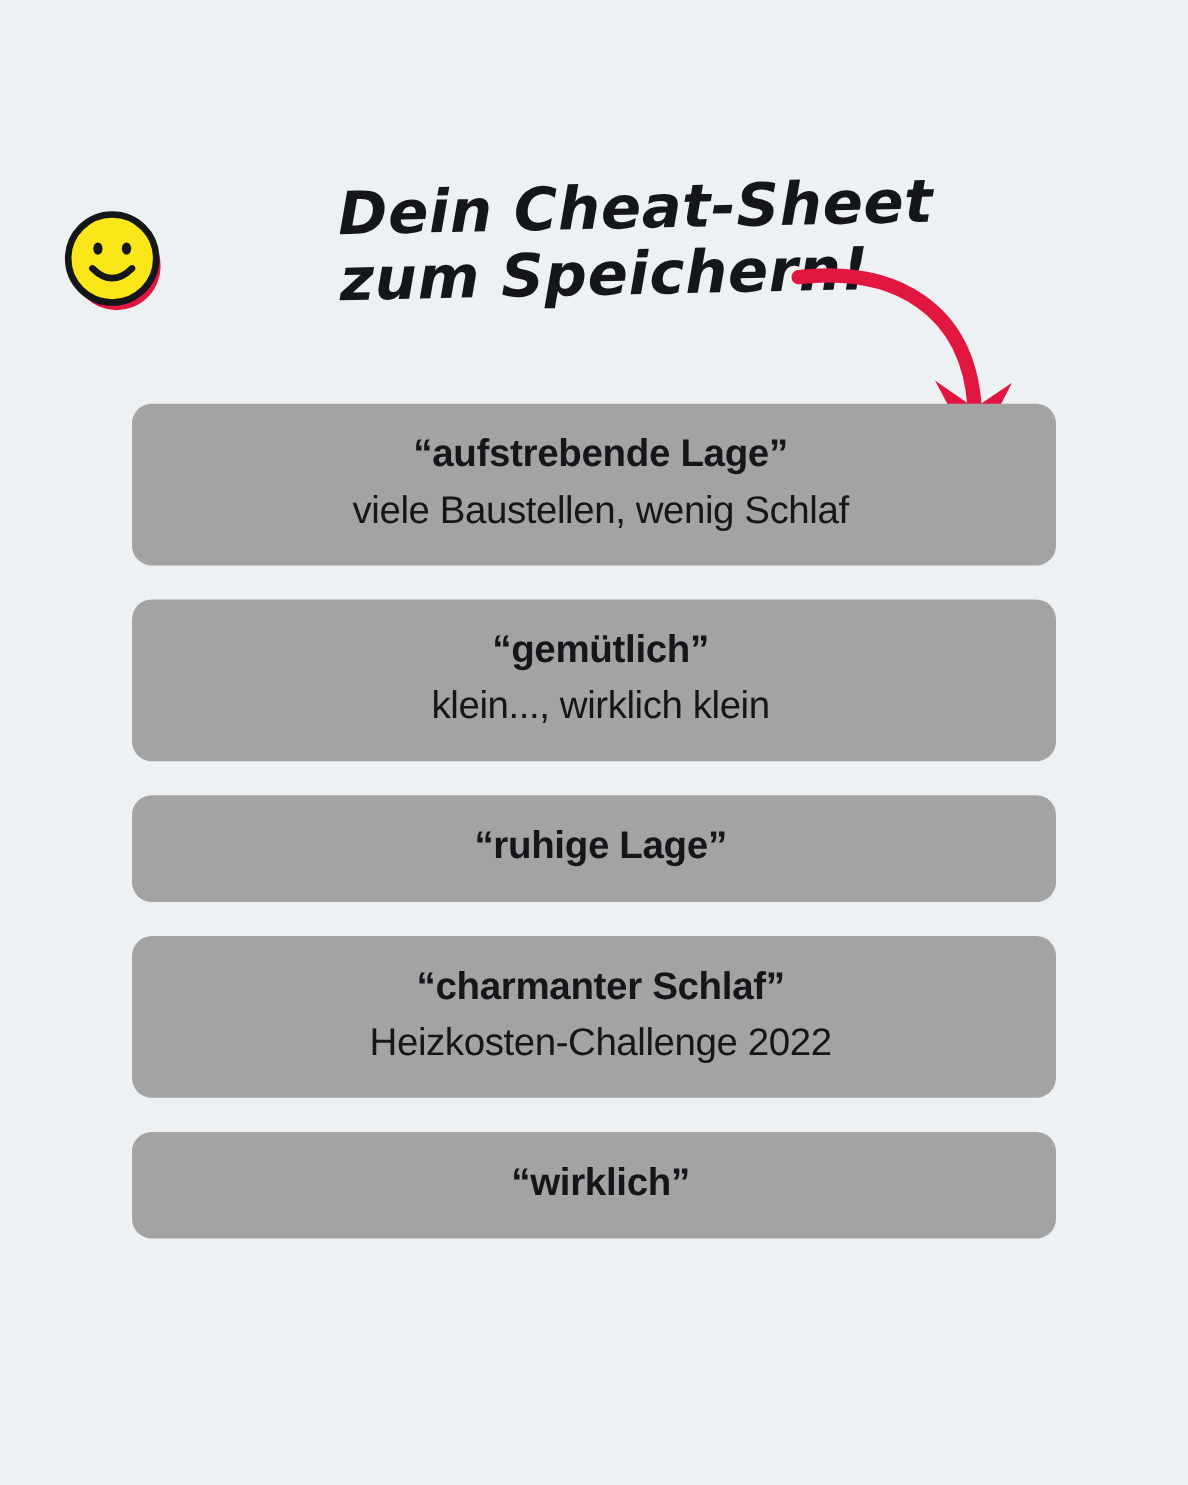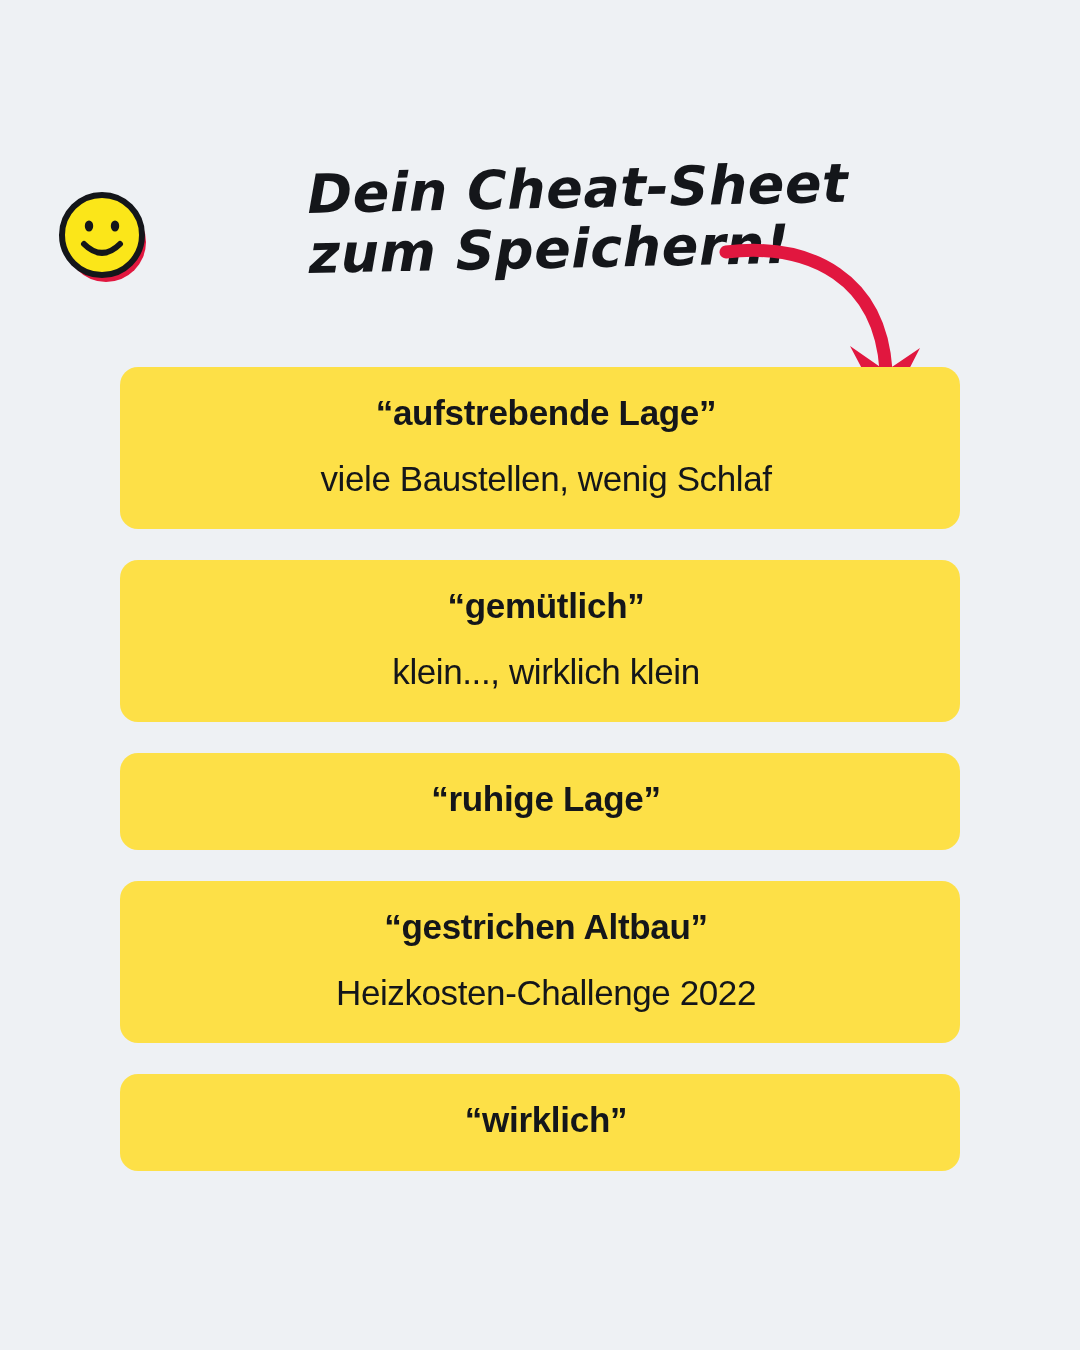--- a/index.html
+++ b/index.html
@@ -65,42 +65,42 @@
   .cards {
     position: absolute;
     left: 120px;
     top: 367px;
     width: 840px;
     display: flex;
     flex-direction: column;
     gap: 31px;
   }
   .card {
-    background: #fde047;
+    background: #a3a3a3;
     border-radius: 18px;
     padding: 25px 16px 29px 28px;
     text-align: center;
     box-sizing: border-box;
   }
   .card-title {
     font-family: "Liberation Sans", sans-serif;
     font-weight: 700;
     font-size: 35px;
     line-height: 1.22;
     color: #14161a;
     letter-spacing: -0.3px;
   }
   .card-sub {
     font-family: "Liberation Sans", sans-serif;
     font-weight: 400;
     font-size: 35px;
     line-height: 1.24;
     color: #14161a;
     letter-spacing: -0.4px;
-    margin-top: 22px;
+    margin-top: 7px;
   }
 </style>
 </head>
 <body>
 
 <div class="canvas">
 
   <div class="smiley">
     <svg width="100" height="100" viewBox="0 0 100 100" xmlns="http://www.w3.org/2000/svg">
       <circle cx="52" cy="54" r="40" fill="#e1173f"></circle>
@@ -133,21 +133,21 @@
     <div class="card">
       <div class="card-title">“gemütlich”</div>
       <div class="card-sub">klein..., wirklich klein</div>
     </div>
 
     <div class="card">
       <div class="card-title">“ruhige Lage”</div>
     </div>
 
     <div class="card">
-      <div class="card-title">“gestrichen Altbau”</div>
+      <div class="card-title">“charmanter Schlaf”</div>
       <div class="card-sub">Heizkosten-Challenge 2022</div>
     </div>
 
     <div class="card">
       <div class="card-title">“wirklich”</div>
     </div>
 
   </div>
 
 </div>

